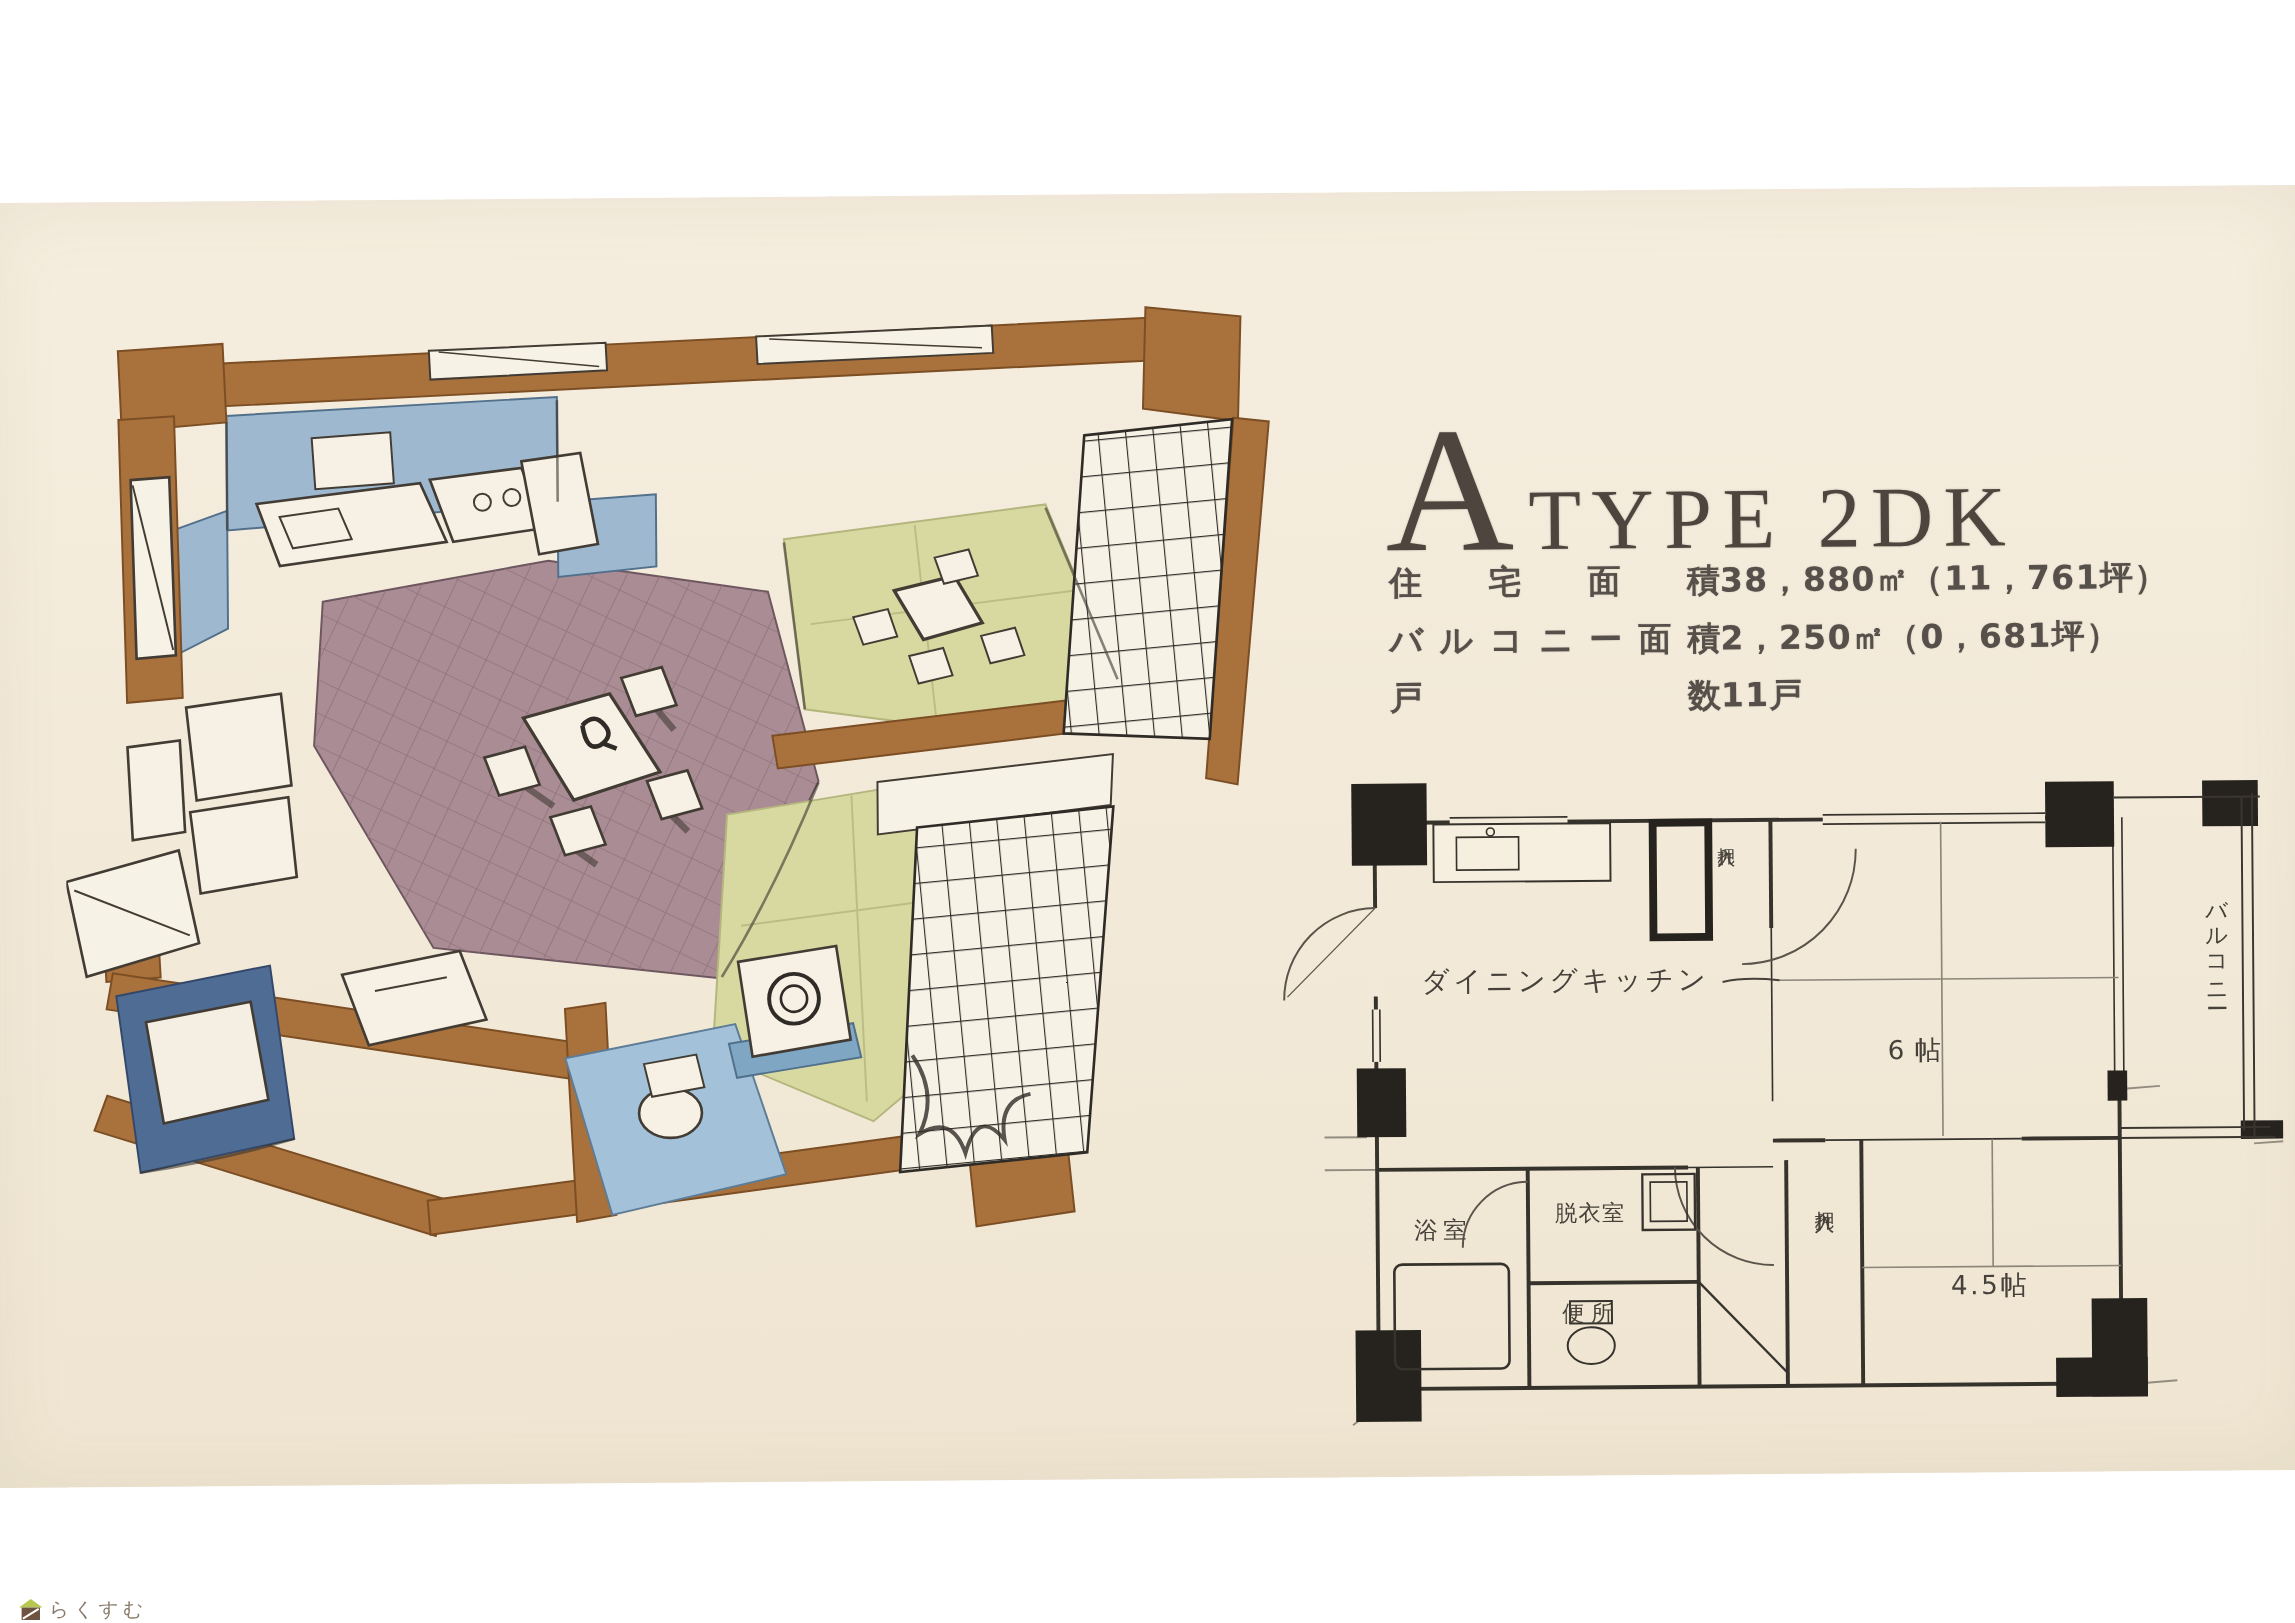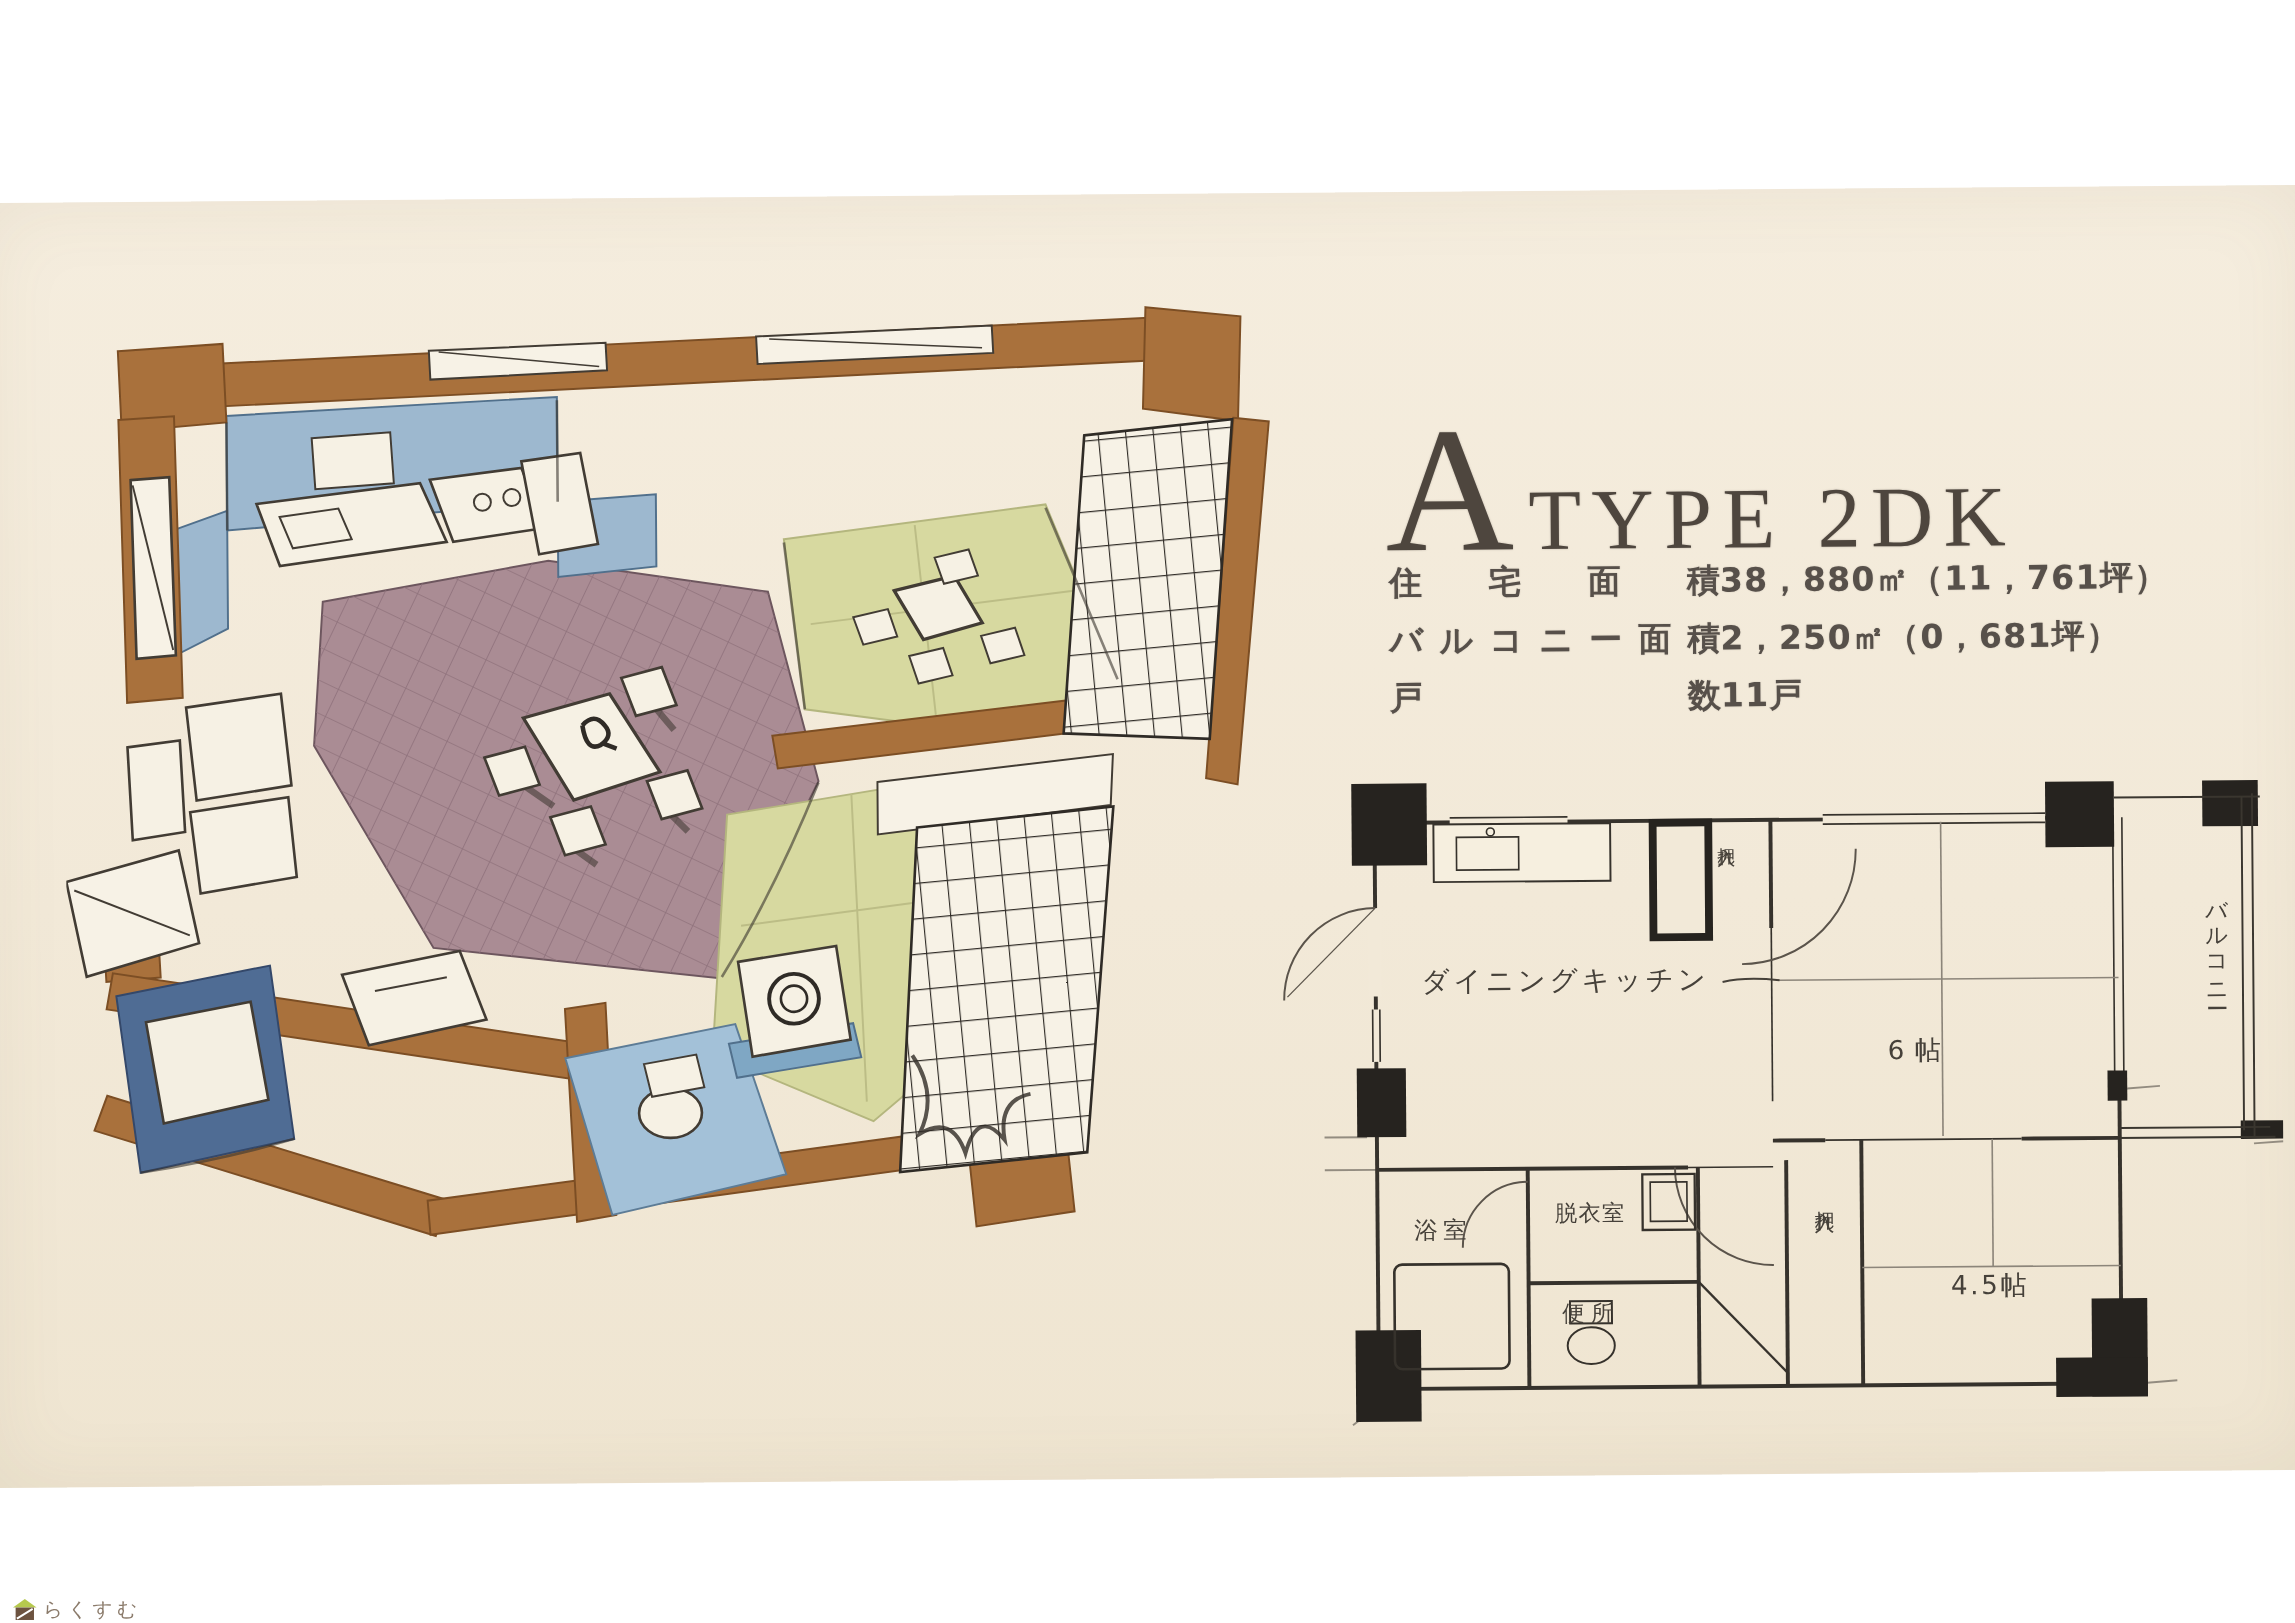--- a/index.html
+++ b/index.html
@@ -25,21 +25,21 @@
   .heading .rest{font-size:86px;letter-spacing:10.5px;margin-left:14.4px;line-height:1;}
   .specs{
     position:absolute;left:1401px;top:372px;width:851px;
     color:#57504a;font-size:33px;
     text-shadow:0 0 1.3px rgba(87,80,74,.4);
   }
   .spec-row{display:flex;margin-bottom:19.6px;line-height:38px;}
   .spec-label{width:331px;text-align:justify;text-align-last:justify;font-weight:bold;}
   .spec-value{flex:1;letter-spacing:1.3px;font-weight:bold;}
   .logo{
-    position:absolute;left:13px;top:1596px;display:flex;align-items:center;gap:6.5px;
+    position:absolute;left:19px;top:1596px;display:flex;align-items:center;gap:6.5px;
     color:#8b7b6b;font-size:19.6px;letter-spacing:4.6px;
   }
   svg text{fill:#46413a;font-family:"DejaVu Sans","Liberation Sans",sans-serif;}
   .vtext{writing-mode:vertical-rl;text-orientation:upright;}
 </style>
 </head>
 <body>
 
 <div class="photo">
 

